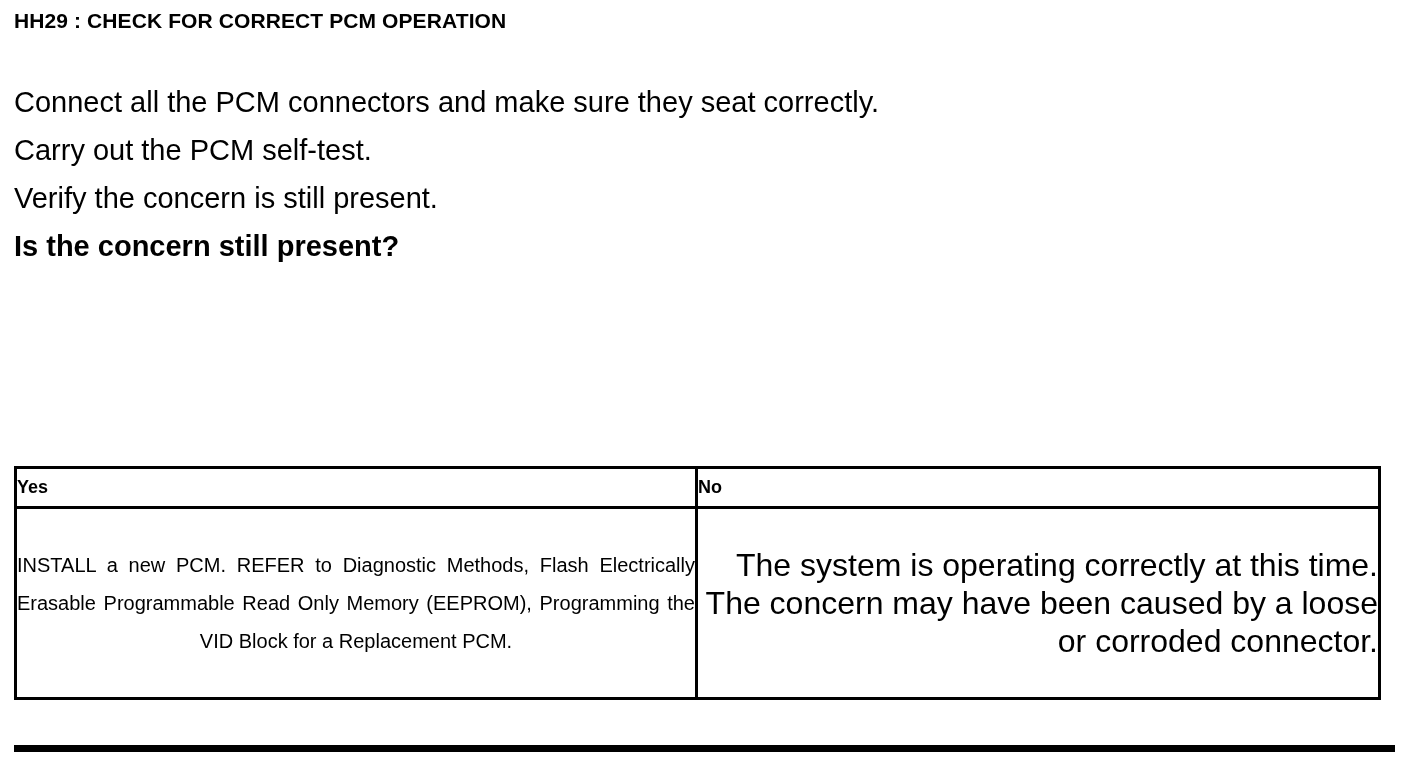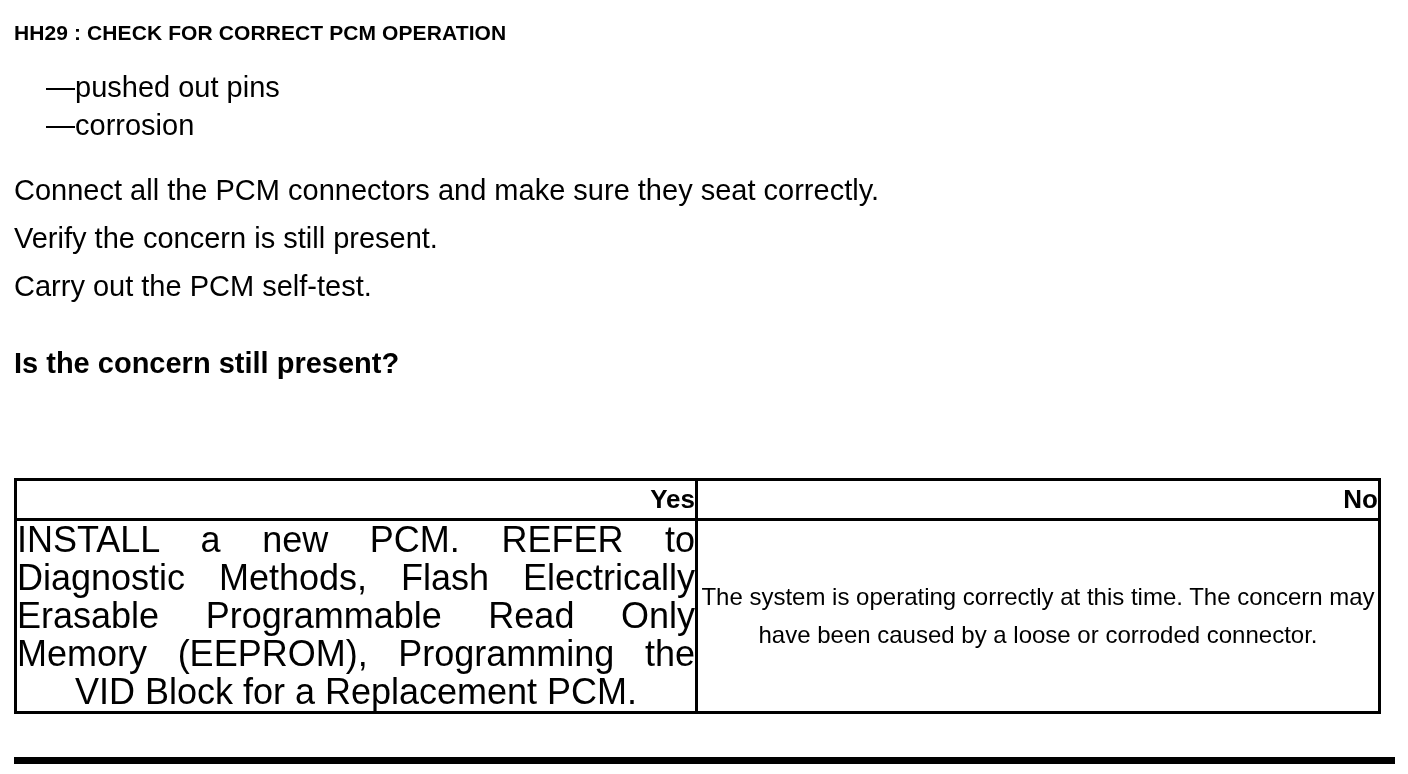--- a/index.html
+++ b/index.html
@@ -12,21 +12,21 @@
     height: 774px;
     position: relative;
     font-family: "Liberation Sans", sans-serif;
     color: #000000;
     overflow: hidden;
   }
 
   .page {
     position: absolute;
     left: 0;
-    top: 12px;
+    top: 0;
     width: 1408px;
     height: 598px;
   }
 
   .step-title {
     position: absolute;
     left: 14px;
     top: 8px;
     font-size: 21px;
     font-weight: bold;
@@ -44,21 +44,20 @@
 
   .body-line {
     font-size: 29px;
     line-height: 48px;
     white-space: nowrap;
     font-weight: normal;
   }
 
   .body-line.bold {
     font-weight: bold;
-    margin-top: 29px;
   }
 
   .sub-line {
     font-size: 29px;
     line-height: 38px;
     white-space: nowrap;
     padding-left: 32px;
   }
 
   .group-tight {
@@ -77,45 +76,45 @@
 
   .decision-table th,
   .decision-table td {
     border: 3px solid #000000;
     padding: 0;
     vertical-align: middle;
   }
 
   .decision-table th {
     height: 37px;
-    font-size: 26px;
+    font-size: 18px;
     font-weight: bold;
-    text-align: right;
+    text-align: left;
     line-height: 37px;
   }
 
   .col-yes { width: 681px; }
   .col-no  { width: 683px; }
 
   .cell-yes {
     height: 188px;
-    font-size: 36px;
+    font-size: 20px;
     line-height: 38px;
     text-align: justify;
     text-align-last: center;
     vertical-align: top;
     padding: 3px 2px 0 2px;
     hyphens: none;
   }
 
   .cell-no {
     height: 188px;
-    font-size: 24px;
+    font-size: 32px;
     line-height: 38px;
-    text-align: center;
+    text-align: right;
     vertical-align: middle;
     padding: 0 2px 0 3px;
   }
 
   .bottom-rule {
     position: absolute;
     left: 14px;
     top: 745px;
     width: 1381px;
     height: 7px;
@@ -126,30 +125,26 @@
 <body>
 
 <div class="page">
 
   <div class="step-title">HH29 : CHECK FOR CORRECT PCM OPERATION</div>
 
   <div class="body-block">
 
 
 
-    <div class="group-tight">
-      <div class="sub-line">—pushed out pins</div>
-      <div class="sub-line">—corrosion</div>
-    </div>
 
     <div class="body-line" style="margin-top:22px">Connect all the PCM connectors and make sure they seat correctly.</div>
 
+    <div class="body-line">Carry out the PCM self-test.</div>
+
     <div class="body-line">Verify the concern is still present.</div>
-
-    <div class="body-line">Carry out the PCM self-test.</div>
 
     <div class="body-line bold">Is the concern still present?</div>
 
   </div>
 
   <table class="decision-table">
     <colgroup>
       <col class="col-yes">
       <col class="col-no">
     </colgroup>

